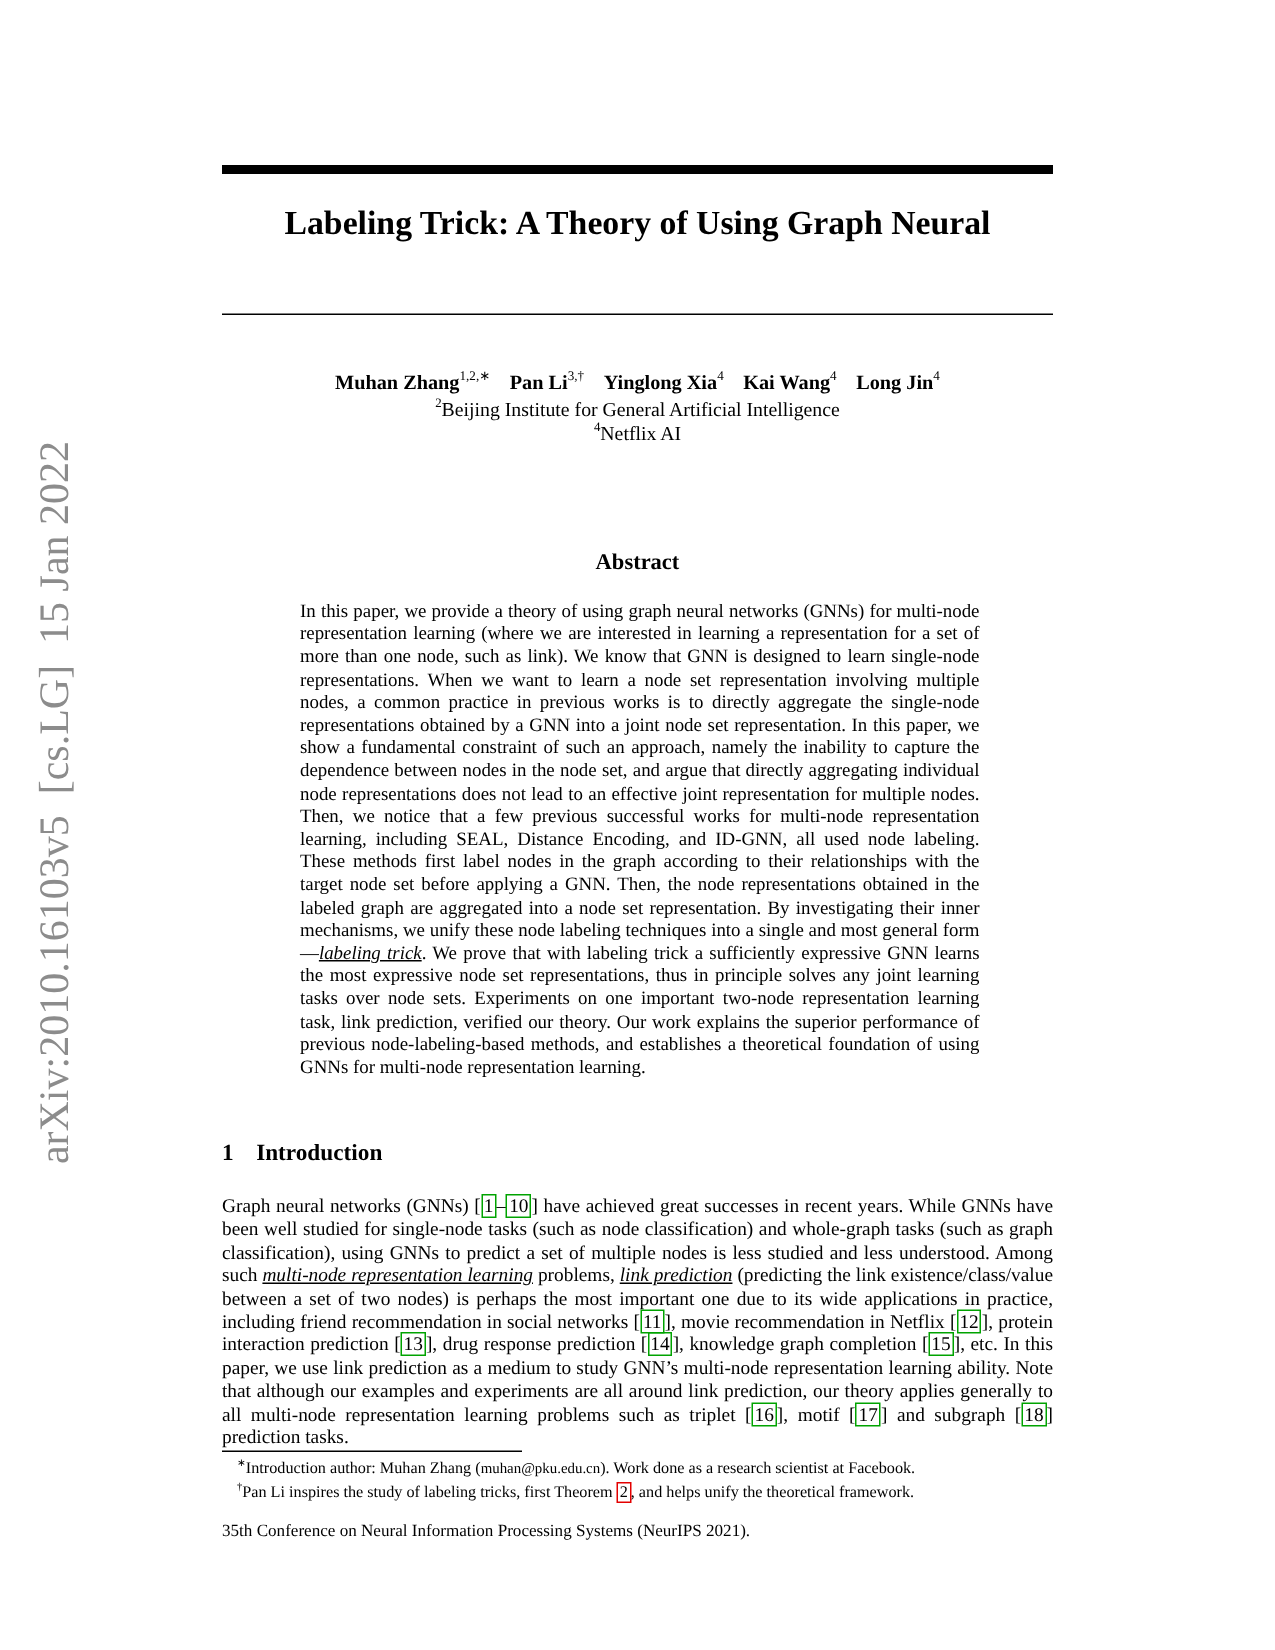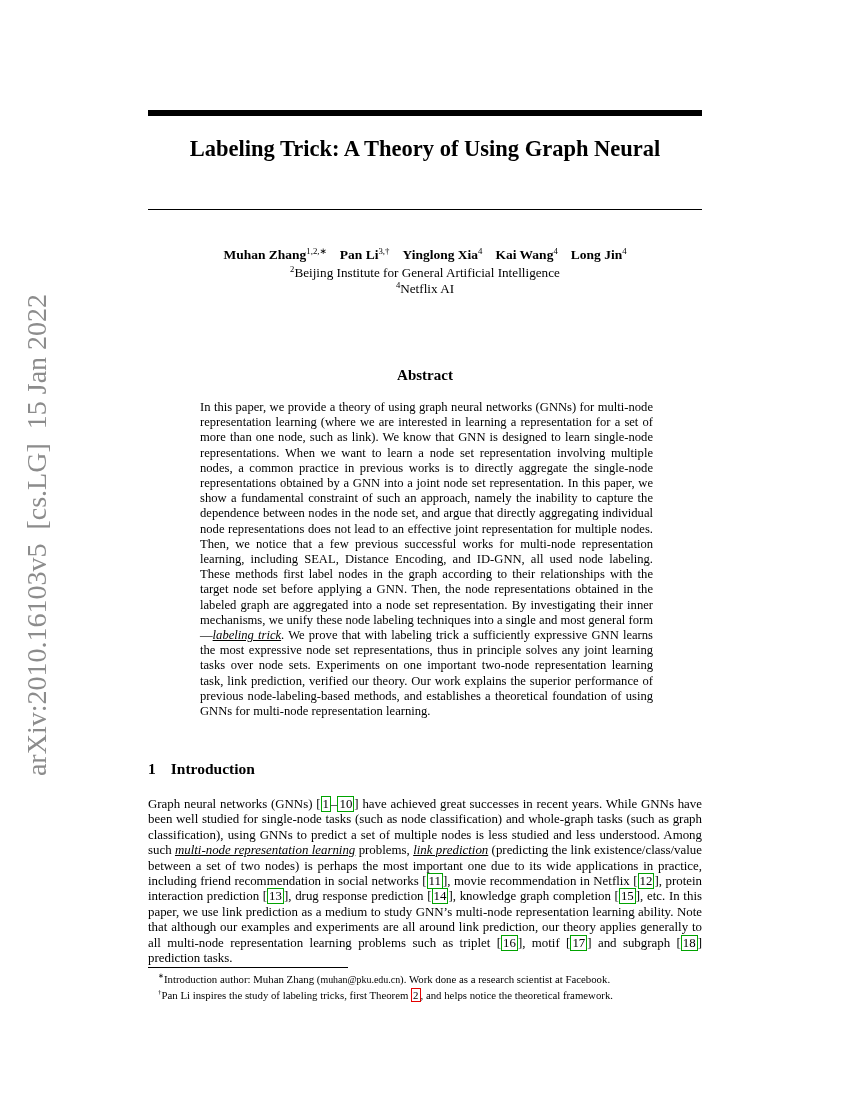--- a/index.html
+++ b/index.html
@@ -105,17 +105,18 @@
   <h2 class="section-heading">
     <span class="sec-num">1</span><span>Introduction</span>
   </h2>
 
   <p class="intro-body"><span class="seg-t">Graph neural networks (GNNs) [</span><span class="seg-cite">1</span><span class="seg-t">–</span><span class="seg-cite">10</span><span class="seg-t">] have achieved great successes in recent years. While GNNs have been well studied for single-node tasks (such as node classification) and whole-graph tasks (such as graph classification), using GNNs to predict a set of multiple nodes is less studied and less understood. Among such </span><span class="seg-i">multi-node representation learning</span><span class="seg-t"> problems, </span><span class="seg-i">link prediction</span><span class="seg-t"> (predicting the link existence/class/value between a set of two nodes) is perhaps the most important one due to its wide applications in practice, including friend recommendation in social networks [</span><span class="seg-cite">11</span><span class="seg-t">], movie recommendation in Netflix [</span><span class="seg-cite">12</span><span class="seg-t">], protein interaction prediction [</span><span class="seg-cite">13</span><span class="seg-t">], drug response prediction [</span><span class="seg-cite">14</span><span class="seg-t">], knowledge graph completion [</span><span class="seg-cite">15</span><span class="seg-t">], etc. In this paper, we use link prediction as a medium to study GNN’s multi-node representation learning ability. Note that although our examples and experiments are all around link prediction, our theory applies generally to all multi-node representation learning problems such as triplet [</span><span class="seg-cite">16</span><span class="seg-t">], motif [</span><span class="seg-cite">17</span><span class="seg-t">] and subgraph [</span><span class="seg-cite">18</span><span class="seg-t">] prediction tasks.</span></p>
 
   <div class="footnote-rule"></div>
 
   <div class="footnotes">
     <div class="footnote"><span class="seg-sup">∗</span><span class="seg-t">Introduction author: Muhan Zhang (</span><span class="seg-mono">muhan@pku.edu.cn</span><span class="seg-t">). Work done as a research scientist at Facebook.</span></div>
-    <div class="footnote"><span class="seg-sup">†</span><span class="seg-t">Pan Li inspires the study of labeling tricks, first Theorem </span><span class="seg-ref">2</span><span class="seg-t">, and helps notice the theoretical framework.</span></div>
+    <div class="footnote"><span class="seg-sup">†</span><span class="seg-t">Pan Li inspires the study of labeling tricks, first Theorem </span><span class="seg-ref">2</span><span class="seg-t">, and helps unify the theoretical framework.</span></div>
   </div>
 
+  <div class="conference-note">35th Conference on Neural Information Processing Systems (NeurIPS 2021).</div>
 
 </div>
 
 </body></html>

